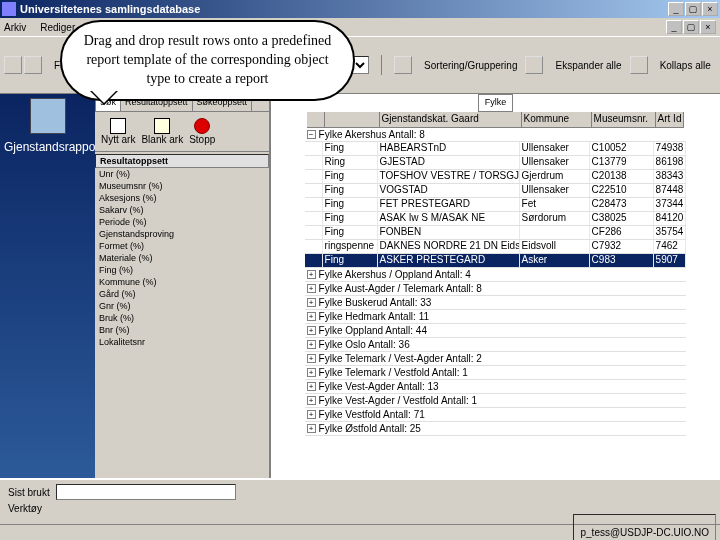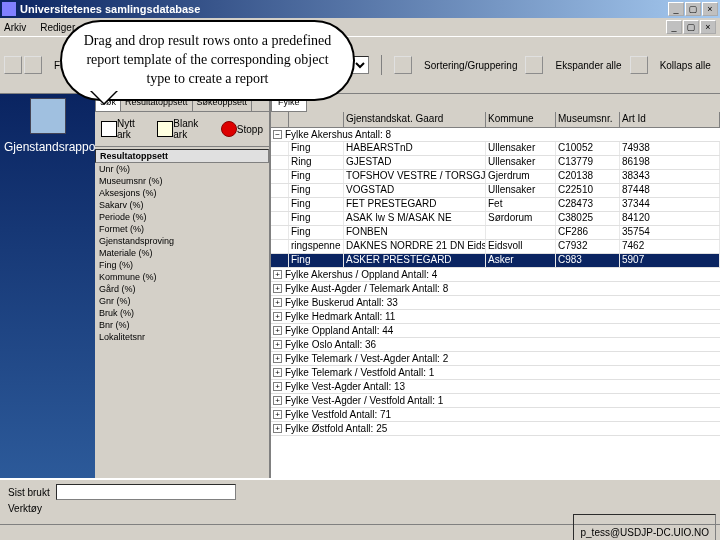--- a/index.html
+++ b/index.html
@@ -25,30 +25,30 @@
   .main-area { display: flex; height: 428px; }
   .left-pane { width: 95px; background: linear-gradient(to bottom, #0a2461, #3060a0); padding: 4px; display: flex; flex-direction: column; gap: 4px; }
   .tool-icon { width: 36px; height: 36px; background: #a0c0e0; border: 1px solid #445; margin: 0 auto; }
   .tool-label { color: #fff; font-size: 12px; text-align: center; margin-top: 2px; }
   
   .mid-pane { width: 175px; background: #d4d0c8; border-right: 1px solid #808080; display: flex; flex-direction: column; }
   .tabs-mid { display: flex; height: 18px; border-bottom: 1px solid #808080; }
   .tab-mid { padding: 2px 4px; font-size: 9px; border: 1px solid #808080; border-bottom: none; background: #d4d0c8; margin-right: -1px; }
   .tab-mid.active { background: #fff; }
   .action-row { display: flex; gap: 2px; padding: 4px; border-bottom: 1px solid #808080; }
-  .action-btn { display: flex; align-items: center; padding: 2px; font-size: 8px; justify-content: flex-end; }
+  .action-btn { display: flex; flex-direction: column; align-items: center; padding: 2px; font-size: 8px; justify-content: flex-end; }
   .action-btn-ic { width: 16px; height: 16px; }
   .ic-new { background: #fff; border: 1px solid #000; }
   .ic-clear { background: #ffffe0; border: 1px solid #000; }
   .ic-stop { background: #d00; border-radius: 50%; border: 1px solid #800; }
   .field-list { flex: 1; background: #d4d0c8; padding: 2px 0; overflow: hidden; }
   .field-item { padding: 1px 4px; font-size: 9px; cursor: pointer; }
   .field-item.hdr { font-weight: bold; border: 1px inset #808080; background: #e0e0e0; }
   
-  .right-pane { flex: 1; background: #fff; display: flex; flex-direction: column; border-left: 1px solid #808080; }
+  .right-pane { flex: 1; background: #fff; display: flex; flex-direction: column; border-left: 1px solid #808080; align-items: center; }
   .right-tabs { display: flex; height: 18px; background: #d4d0c8; }
   .right-tab { padding: 2px 6px; font-size: 9px; border: 1px solid #808080; }
   .right-tab.active { background: #fff; }
   .result-header { display: flex; background: #d4d0c8; height: 16px; border-bottom: 1px solid #808080; font-size: 9px; }
   .rh-cell { border-right: 1px solid #808080; padding: 1px 2px; }
   .result-rows { flex: 1; overflow: auto; }
   .result-row { display: flex; height: 14px; font-size: 9px; border-bottom: 1px solid #e0e0e0; }
   .rr-cell { padding: 0 2px; border-right: 1px solid #e8e8e8; overflow: hidden; white-space: nowrap; }
   .rr-cell.sel { background: #0a2461; color: #fff; }
   .tree-row { padding: 0 2px; height: 14px; font-size: 9px; border-bottom: 1px solid #e0e0e0; display: flex; align-items: center; }
@@ -137,22 +137,22 @@
         </div>
     </div>
     <div class="field-list">
       <div class="field-item hdr">Resultatoppsett</div>
       <div id="fields-container">
           <div class="field-item">Unr (%)</div>
           <div class="field-item">Museumsnr (%)</div>
           <div class="field-item">Aksesjons (%)</div>
           <div class="field-item">Sakarv (%)</div>
           <div class="field-item">Periode (%)</div>
+          <div class="field-item">Gjenstandsproving</div>
           <div class="field-item">Formet (%)</div>
-          <div class="field-item">Gjenstandsproving</div>
           <div class="field-item">Materiale (%)</div>
           <div class="field-item">Fing (%)</div>
           <div class="field-item">Kommune (%)</div>
           <div class="field-item">Gård (%)</div>
           <div class="field-item">Gnr (%)</div>
           <div class="field-item">Bruk (%)</div>
           <div class="field-item">Bnr (%)</div>
           <div class="field-item">Lokalitetsnr</div>
         </div>
     </div>

